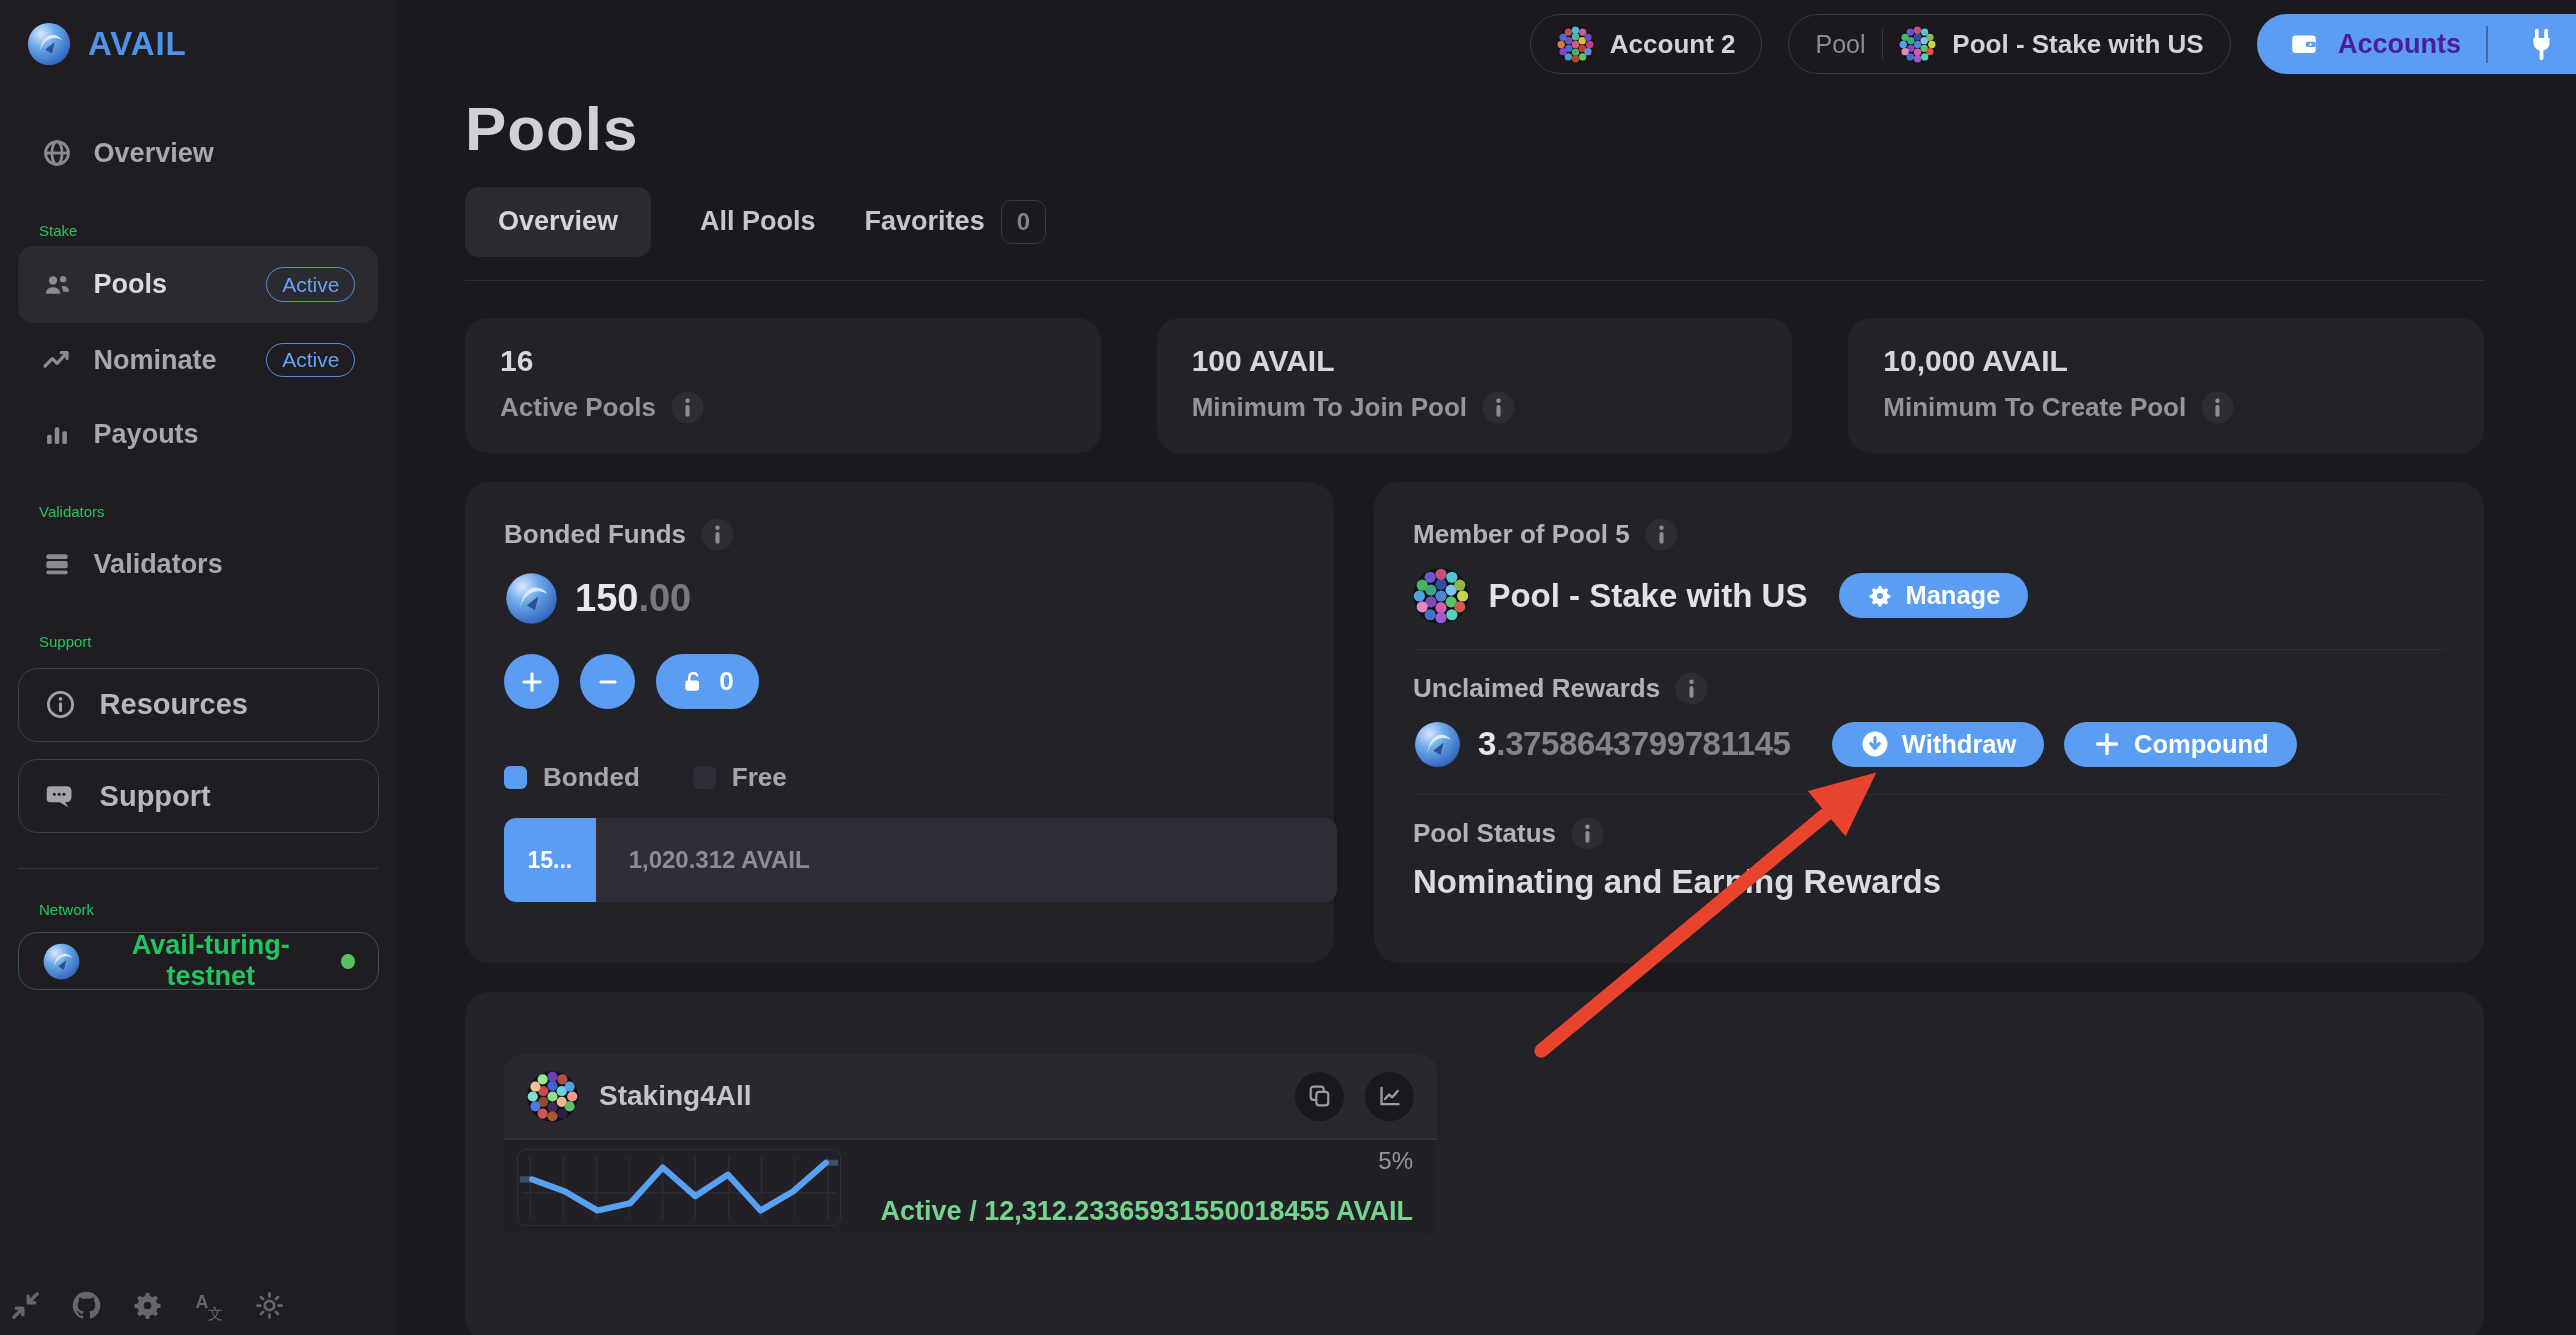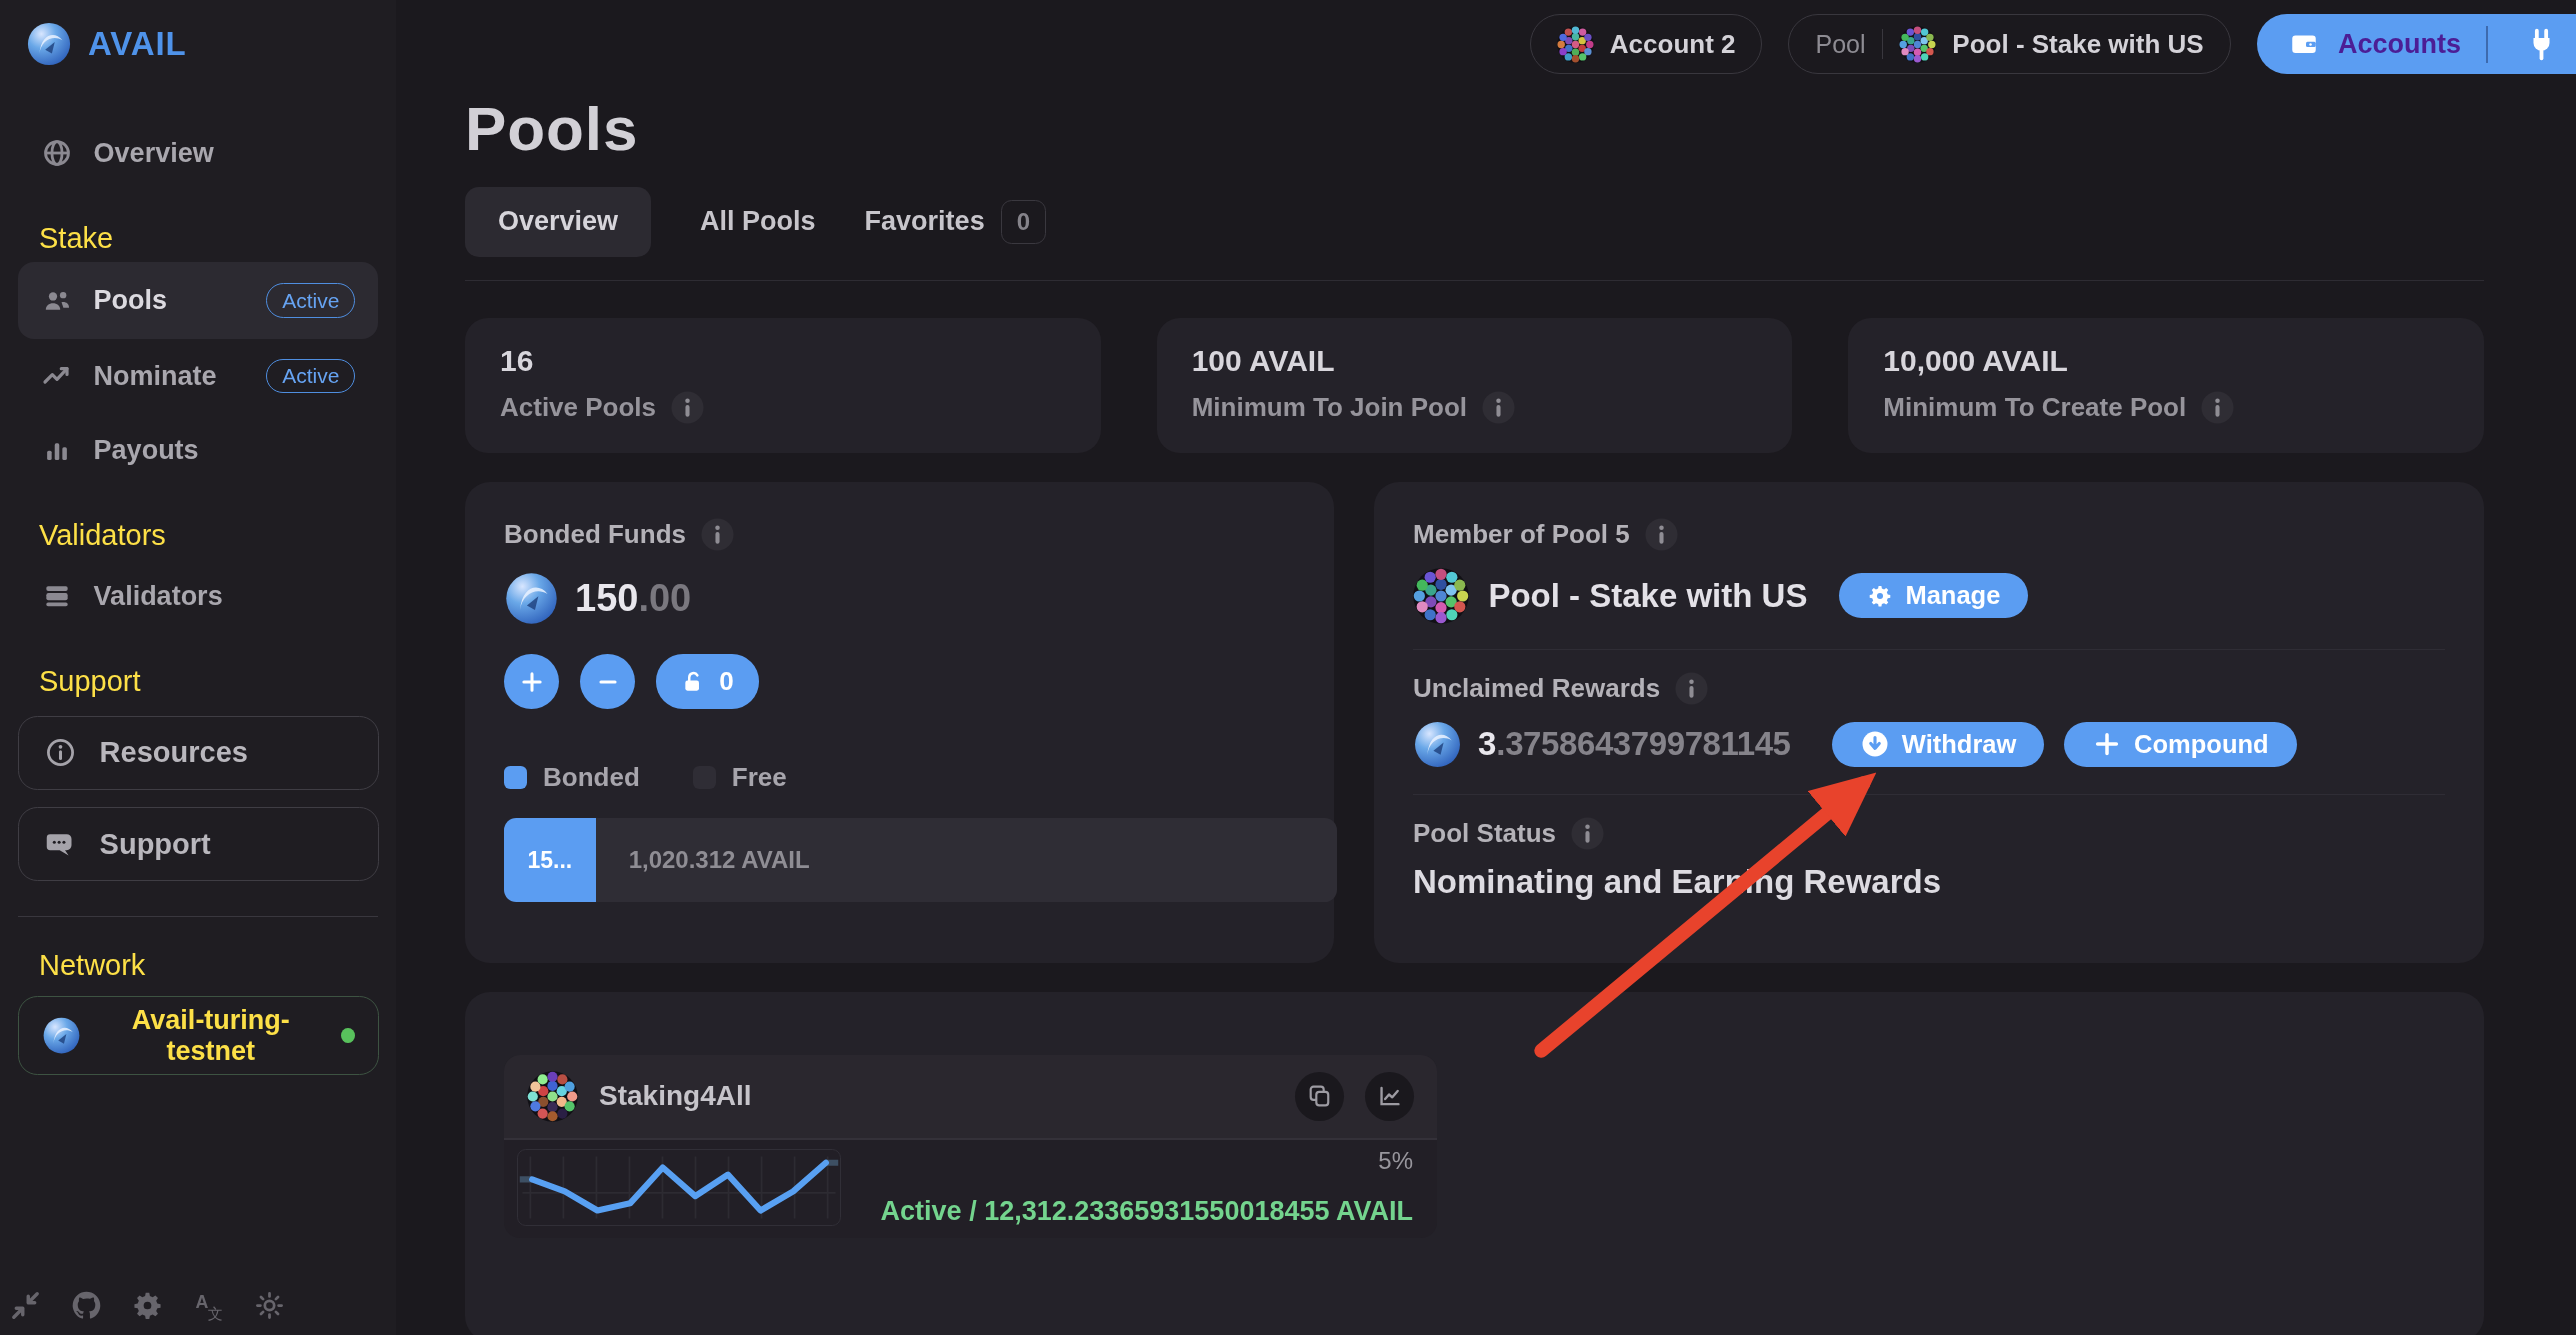--- a/index.html
+++ b/index.html
@@ -12,25 +12,25 @@
   
   .sidebar { position:absolute; left:0; top:0; bottom:0; width:396px; background:#1f1d22; z-index:2; }
   .brand { display:flex; align-items:center; gap:16px; margin:21px 0 0 26px; cursor:pointer; }
   .brand .logo { width:46px; height:46px; }
   .brand .brand-name { font-size:33px; font-weight:bold; color:#4f93ea; letter-spacing:0.9px; }
   .nav { margin-top:49px; }
   .nav-item { display:flex; align-items:center; gap:21px; height:74px; padding:0 23px; margin:0 17.6px; color:#a9a7ae; font-weight:bold; font-size:27px; cursor:pointer; border-radius:16px; }
   .nav-item .icon { width:32px; height:32px; color:#8b8991; }
   .nav-item.active { background:#2c2a31; color:#dcdae0; height:77px; }
   .pill-badge { margin-left:auto; border:1.8px solid #4f8ee0; color:#66a3f2; border-radius:879px; padding:4.4px 15px; font-size:21px; font-weight:normal; }
-  .sec-label { margin:32px 0 7px 39px; font-size:29px; color:#fde047; }
+  .sec-label { margin:32px 0 7px 39px; font-size:15px; color:#22c55e; }
   .side-btn { margin:17.6px 17.6px 0; height:74px; border:1.8px solid #3f3d44; border-radius:19.4px; background:none; display:flex; align-items:center; gap:23px; padding:0 25px; color:#b9b7bd; font-weight:bold; font-size:29px; width:361px; cursor:pointer; font-family:inherit; }
   .side-btn .icon { width:33px; height:33px; color:#a5a3aa; }
   .side-div { border:none; border-top:1.8px solid #39373e; margin:35px 17.6px 0; }
-  .net-btn { margin:14px 17.6px 0; height:79px; border:1.8px solid #3d5342; border-radius:19.4px; background:none; display:flex; align-items:center; gap:19.4px; padding:0 23px; color:#fde047; font-weight:bold; font-size:27px; width:361px; cursor:pointer; font-family:inherit; }
+  .net-btn { margin:14px 17.6px 0; height:58px; border:1.8px solid #3d5342; border-radius:19.4px; background:none; display:flex; align-items:center; gap:19.4px; padding:0 23px; color:#22c55e; font-weight:bold; font-size:27px; width:361px; cursor:pointer; font-family:inherit; }
   .net-btn .logo { width:39px; height:39px; }
   .net-dot { width:15px; height:15px; border-radius:50%; background:#58c15c; margin-left:auto; }
   .foot { position:absolute; bottom:14px; left:8.8px; display:flex; gap:28px; align-items:center; color:#67656c; }
   .foot .icon { width:33px; height:33px; cursor:pointer; }
 
   
   .topbar { position:absolute; top:0; left:396px; right:0; height:88px; display:flex; justify-content:flex-end; align-items:center; gap:26px; z-index:3; }
   .pill { height:60px; border:1.8px solid #39373e; border-radius:32px; display:flex; align-items:center; gap:16px; padding:0 26px; color:#d4d2d8; font-weight:bold; font-size:26px; cursor:pointer; }
   .pill .prefix { color:#8e8c93; font-weight:normal; font-size:25px; }
   .vdiv { width:1.8px; height:30px; background:#39373e; }

